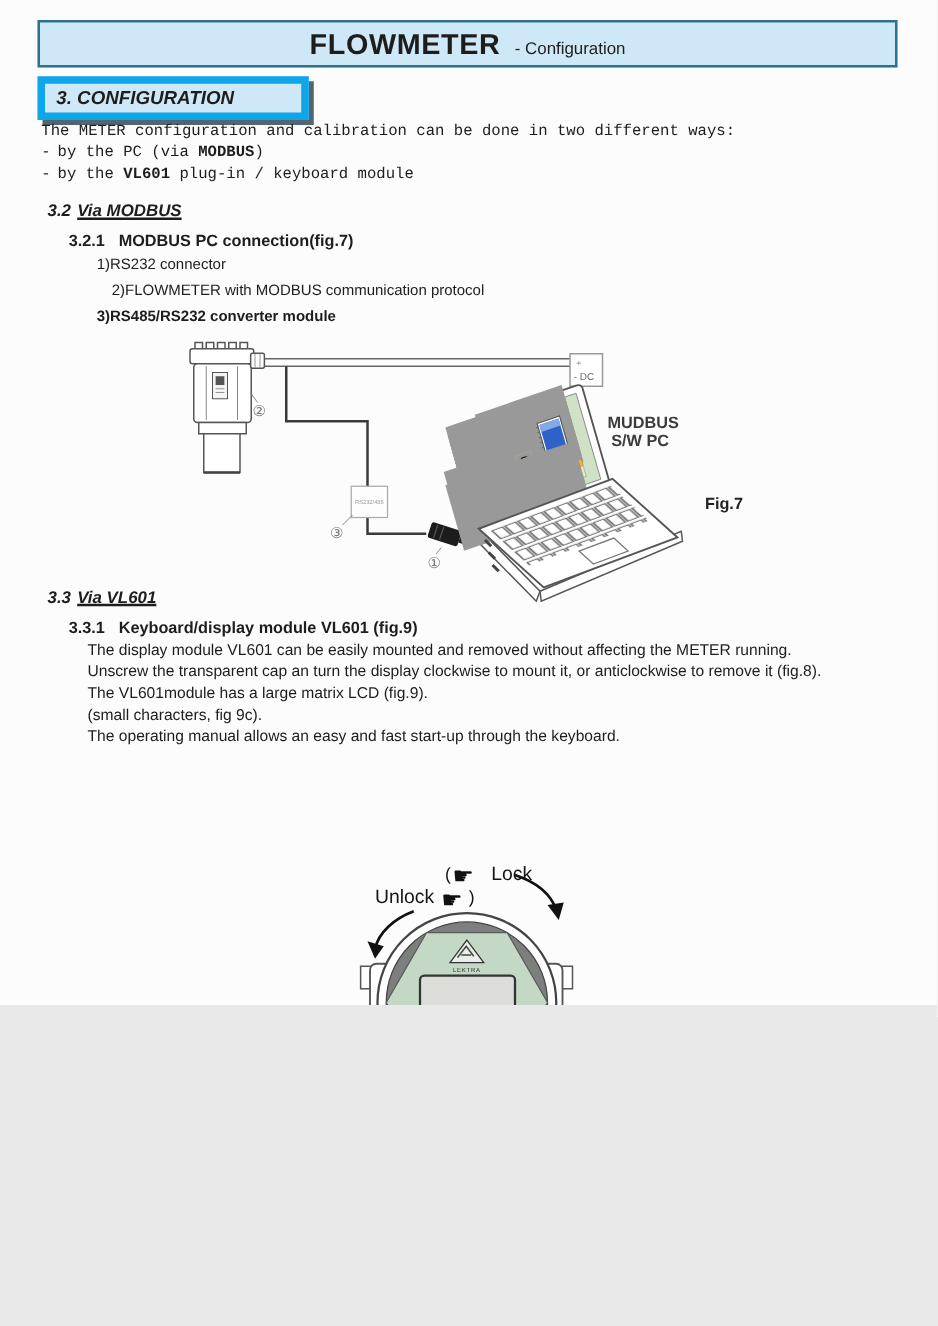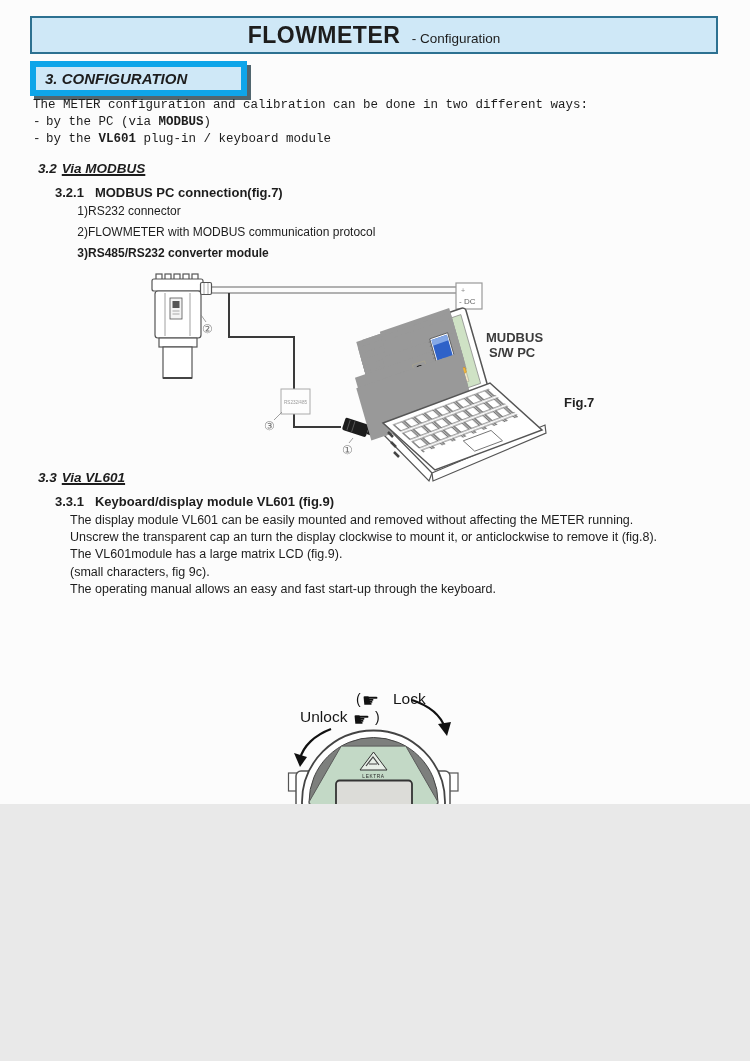--- a/index.html
+++ b/index.html
@@ -50,21 +50,21 @@
   </div>
 
   <div class="abs h32" style="left:38px;top:161px;">
     <span>3.2</span><span class="und">Via MODBUS</span>
   </div>
   <div class="abs h321" style="left:55px;top:185px;text-align:right;">
     <span class="num">3.2.1</span><span>MODBUS PC connection(fig.7)</span>
   </div>
   <div class="abs olist" style="left:62px;top:204px;width:600px;height:66px;">
     <div class="li" style="top:0;"><span class="n">1)</span><span>RS232 connector</span></div>
-    <div class="li" style="top:21px;"><span class="n">2)</span><span>FLOWMETER with MODBUS communication protocol</span></div>
+    <div class="li" style="top:21px;margin-left:12px;"><span class="n">2)</span><span>FLOWMETER with MODBUS communication protocol</span></div>
     <div class="li" style="top:42px;font-weight:bold;"><span class="n">3)</span><span>RS485/RS232 converter module</span></div>
   </div>
 
   <svg class="abs" style="left:140px;top:266px;" width="470" height="220" viewBox="140 266 470 220">
     <defs>
       <pattern id="keypat" patternUnits="userSpaceOnUse" x="0.05" y="0.07" width="0.097" height="0.18">
         <rect x="0.008" y="0.015" width="0.078" height="0.135" fill="#ffffff" stroke="#777" stroke-width="0.014"></rect>
       </pattern>
     </defs>
 

